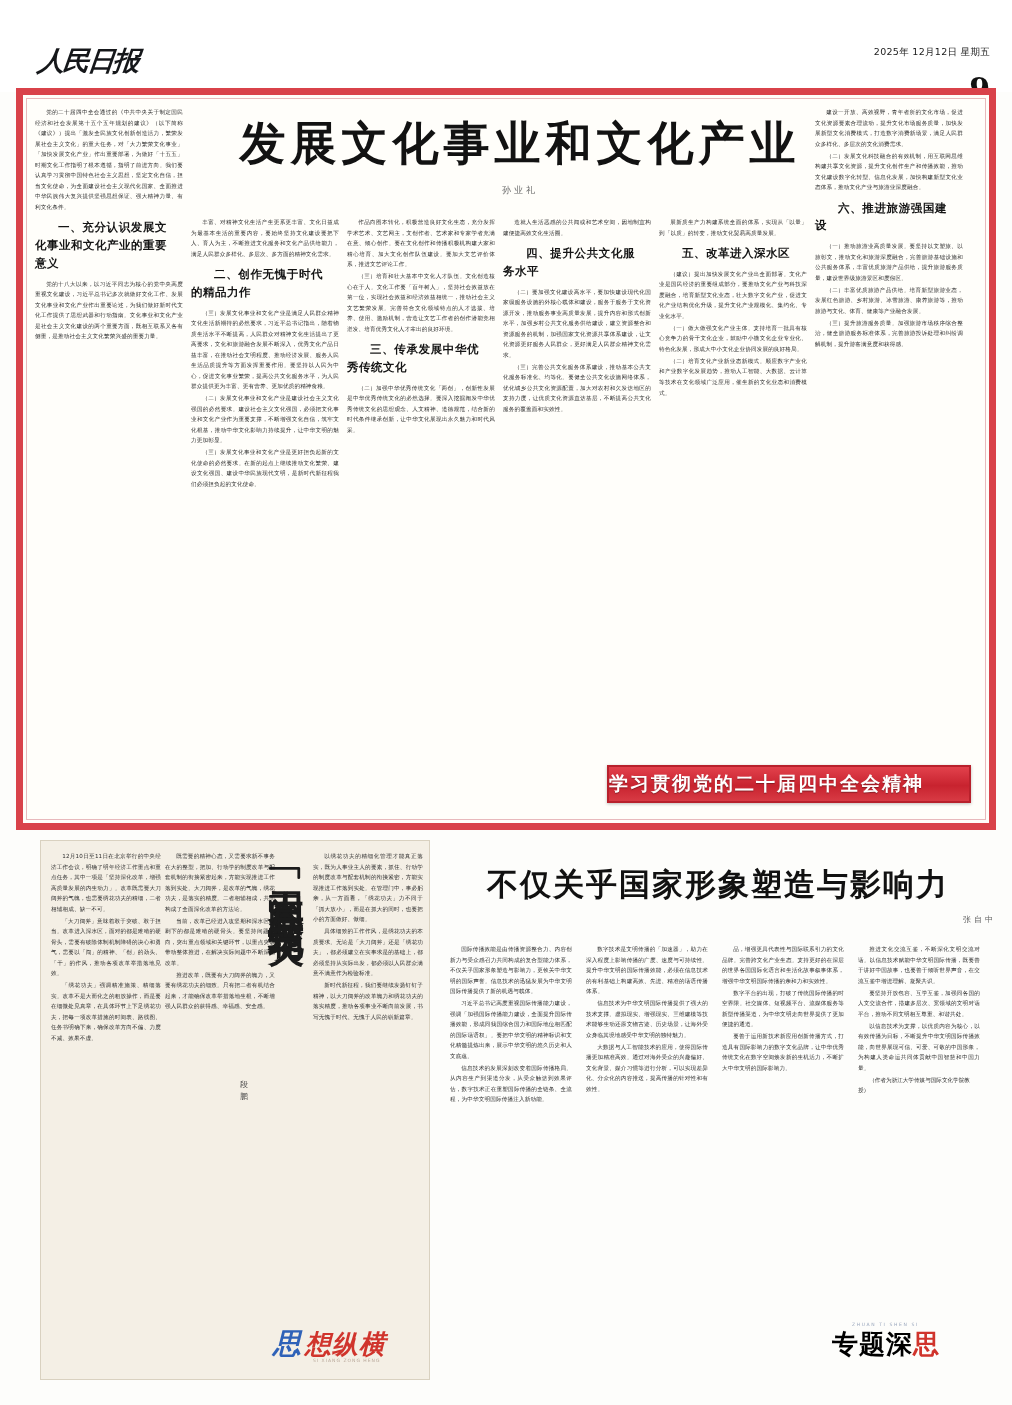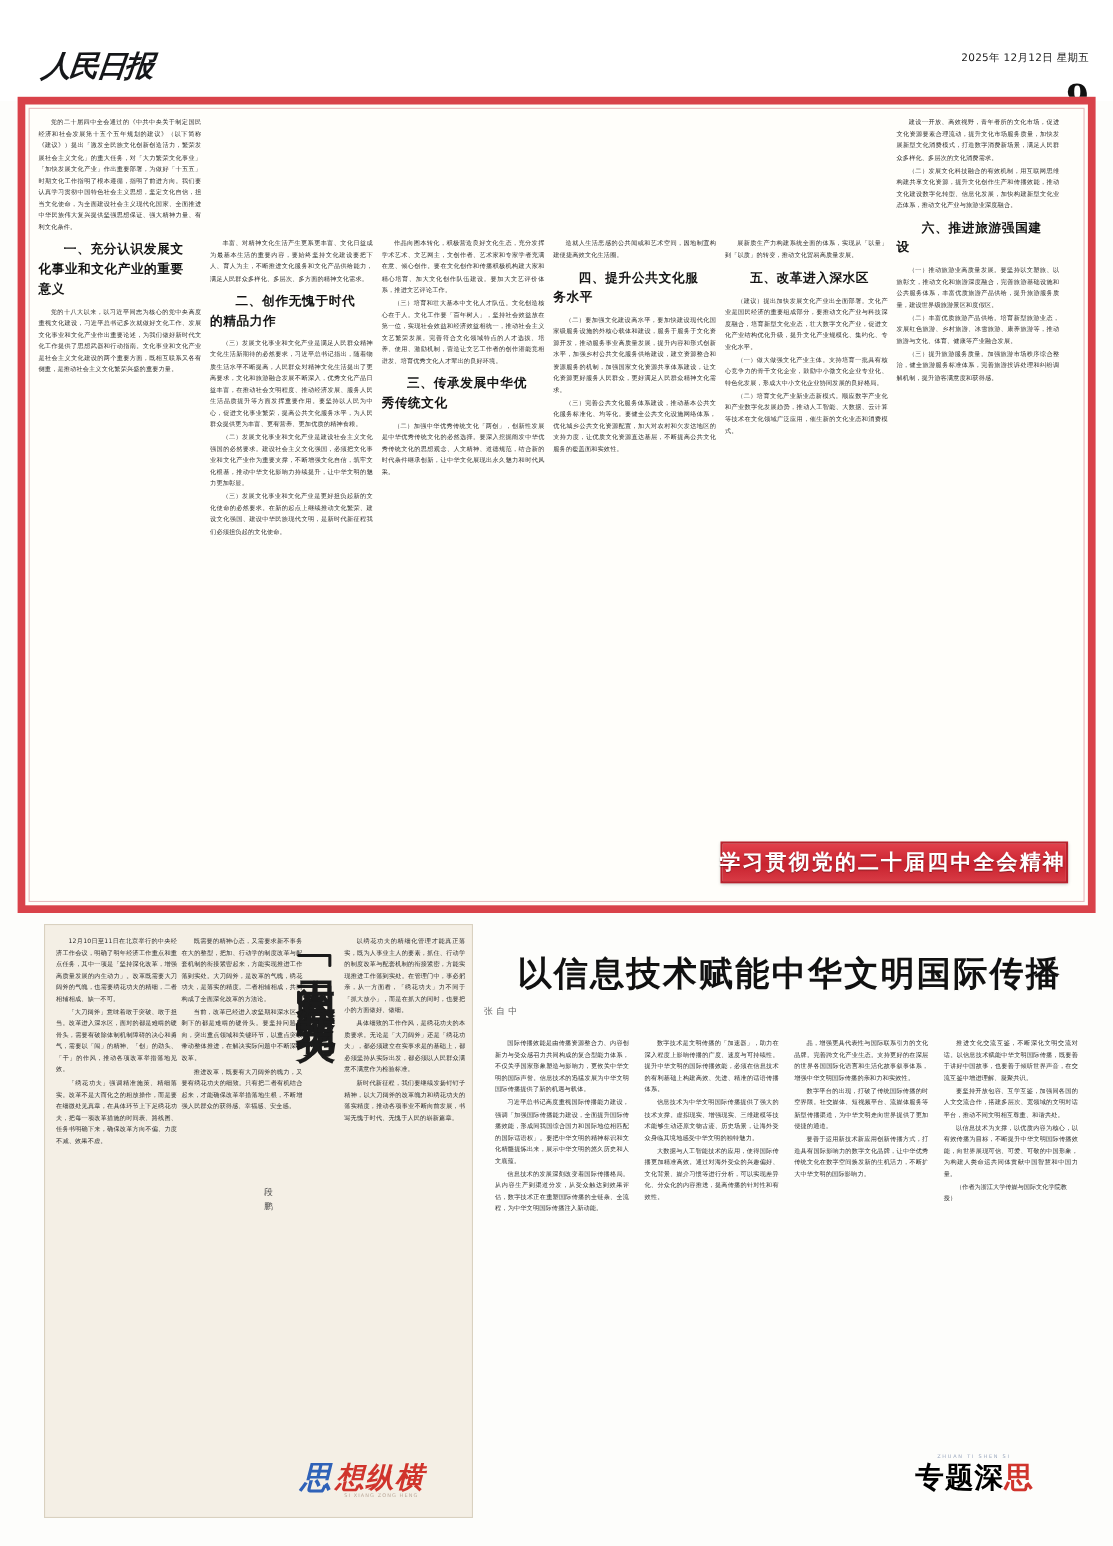--- a/index.html
+++ b/index.html
@@ -156,28 +156,27 @@
     line-height: 1.55;
     letter-spacing: 0.5px;
     text-indent: 2em;
     margin: 7px 16px 6px 0;
     word-break: break-all;
   }
 
   .red-banner {
     position: absolute;
     right: 14px; bottom: 16px;
-    width: 316px; height: 38px;
+    width: 364px; height: 38px;
     background: linear-gradient(180deg, #e2414c 0%, #c8232f 55%, #d83a44 100%);
     border: 2px solid #b8212c;
     display: flex;
     align-items: center;
-    justify-content: flex-end;
+    justify-content: flex-start;
     box-shadow: 0 1px 3px rgba(0,0,0,0.25);
-    padding-left: 16px;
   }
   .red-banner span {
     font-family: "DejaVu Serif", "Liberation Serif", serif;
     font-size: 19px;
     font-weight: bold;
     color: #ffffff;
     letter-spacing: 2px;
     white-space: nowrap;
     text-shadow: 0 1px 1px rgba(0,0,0,0.35);
   }
@@ -275,21 +274,21 @@
     font-size: 31px;
     font-weight: bold;
     letter-spacing: 2px;
     color: #111;
     white-space: nowrap;
   }
   .br-byline {
     position: absolute;
     left: 0; top: 74px;
     width: 556px;
-    text-align: left;
+    text-align: right;
     font-size: 8px;
     color: #666;
     letter-spacing: 3px;
   }
   .br-col {
     position: absolute;
     top: 104px;
     width: 122px;
     height: 390px;
   }
@@ -342,20 +341,24 @@
       <div class="issue-date">2025年 12月12日  星期五</div>
       <div class="page-num">9</div>
       <div class="section-name">理论</div>
       <div class="section-swoosh">⌡</div>
     </div>
   </div>
 
   <div class="top-article">
     <div class="top-inner">
 
+      <div class="headline-zone">
+        <div class="headline-main">发展文化事业和文化产业</div>
+        <div class="headline-byline">孙业礼</div>
+      </div>
 
       <div class="cols">
         <div class="col c1">
           <div class="body-text">
               <p>党的二十届四中全会通过的《中共中央关于制定国民经济和社会发展第十五个五年规划的建议》（以下简称《建议》）提出「激发全民族文化创新创造活力，繁荣发展社会主义文化」的重大任务，对「大力繁荣文化事业」「加快发展文化产业」作出重要部署，为做好「十五五」时期文化工作指明了根本遵循，指明了前进方向。我们要认真学习贯彻中国特色社会主义思想，坚定文化自信，担当文化使命，为全面建设社会主义现代化国家、全面推进中华民族伟大复兴提供坚强思想保证、强大精神力量、有利文化条件。</p>
               <div class="sec-head">一、充分认识发展文化事业和文化产业的重要意义</div>
               <p>党的十八大以来，以习近平同志为核心的党中央高度重视文化建设，习近平总书记多次就做好文化工作、发展文化事业和文化产业作出重要论述，为我们做好新时代文化工作提供了思想武器和行动指南。文化事业和文化产业是社会主义文化建设的两个重要方面，既相互联系又各有侧重，是推动社会主义文化繁荣兴盛的重要力量。</p>
             </div>
         </div>
         <div class="col c2">
@@ -439,21 +442,21 @@
     <div class="vbyline">段 鹏</div>
 
     <div class="sixiang-badge">
       <div class="si-glyph">思</div>
       <div class="xzh-glyph">想纵横</div>
       <div class="badge-pinyin">SI XIANG ZONG HENG</div>
     </div>
   </div>
 
   <div class="br-article">
-    <div class="br-headline">以信息技术赋能中华文明国际传播</div>
+    <div class="br-headline">不仅关乎国家形象塑造与影响力</div>
     <div class="br-byline">张自中</div>
 
     <div class="br-col r1">
       <div class="body-text">
           <p>国际传播效能是由传播资源整合力、内容创新力与受众感召力共同构成的复合型能力体系，不仅关乎国家形象塑造与影响力，更攸关中华文明的国际声誉。信息技术的迅猛发展为中华文明国际传播提供了新的机遇与载体。</p>
           <p>习近平总书记高度重视国际传播能力建设，强调「加强国际传播能力建设，全面提升国际传播效能，形成同我国综合国力和国际地位相匹配的国际话语权」。要把中华文明的精神标识和文化精髓提炼出来，展示中华文明的悠久历史和人文底蕴。</p>
           <p>信息技术的发展深刻改变着国际传播格局。从内容生产到渠道分发，从受众触达到效果评估，数字技术正在重塑国际传播的全链条、全流程，为中华文明国际传播注入新动能。</p>
         </div>
     </div>
     <div class="br-col r2">

